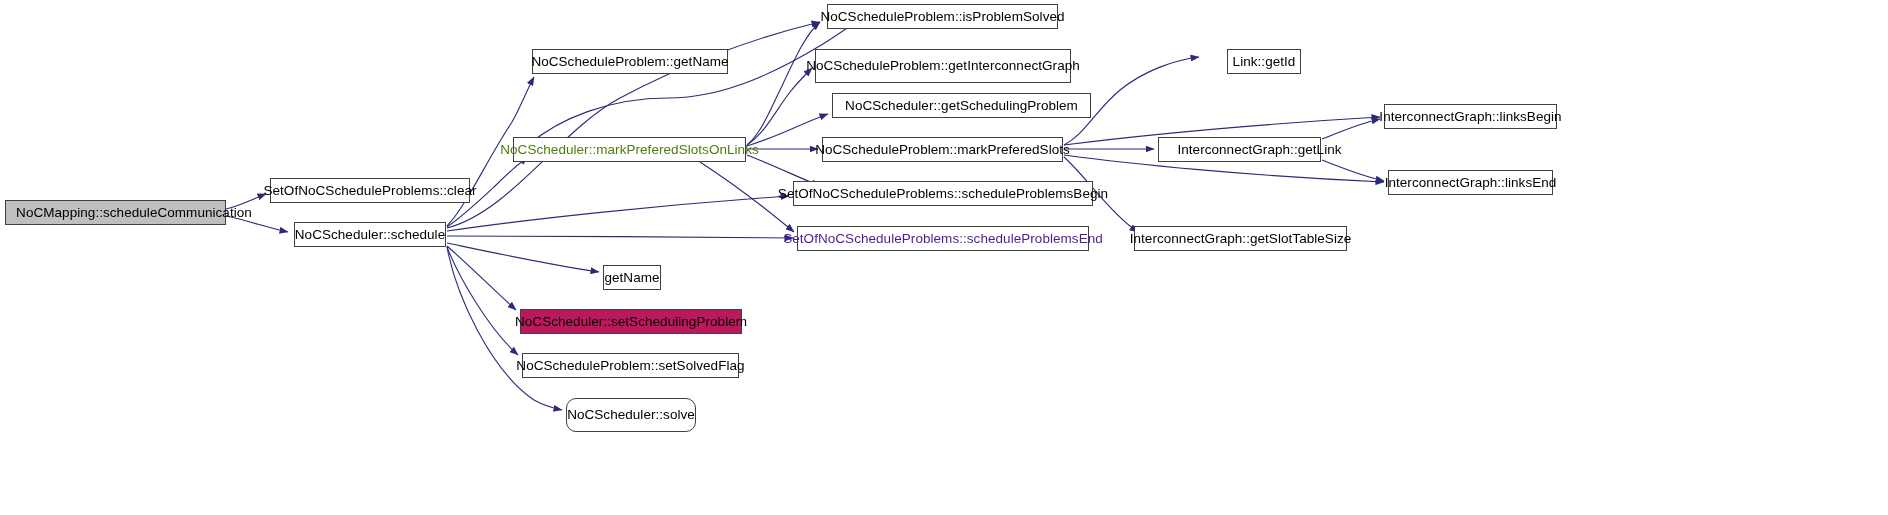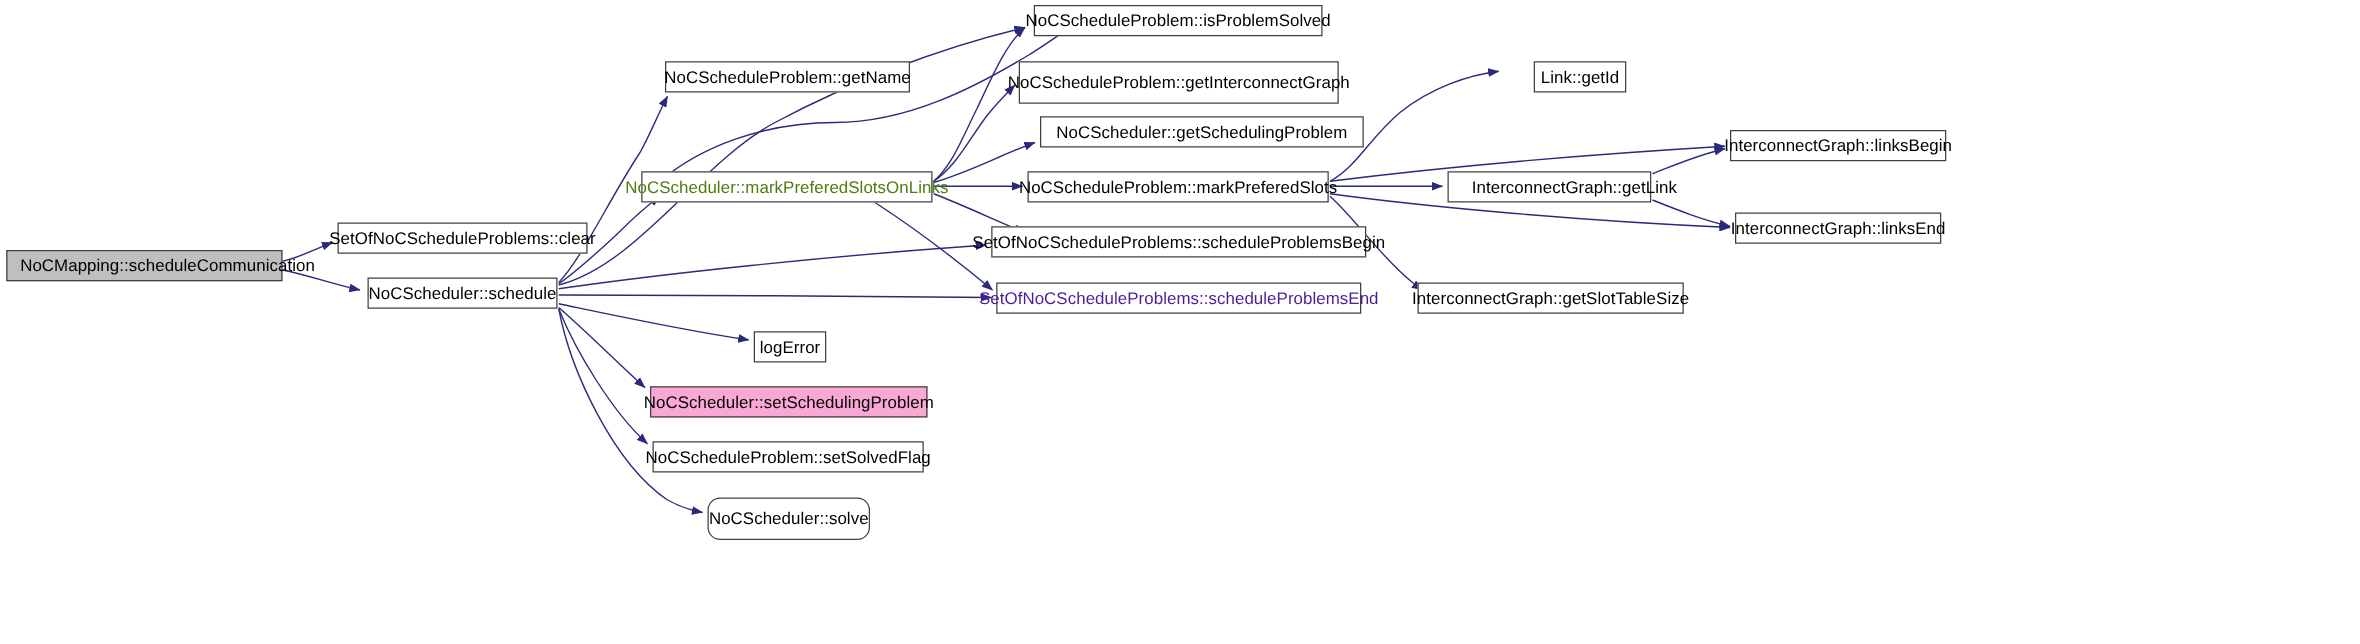--- a/index.html
+++ b/index.html
@@ -99,23 +99,23 @@
       <div class="node" style="left: 294px; top: 222px; width: 152px; height: 25px; background: rgb(255, 255, 255); border-color: rgb(64, 64, 64); color: rgb(0, 0, 0);">
         <span class="node-label">NoCScheduler::schedule</span>
       </div>
       <div class="node" style="left: 532px; top: 49px; width: 196px; height: 25px; background: rgb(255, 255, 255); border-color: rgb(64, 64, 64); color: rgb(0, 0, 0);">
         <span class="node-label">NoCScheduleProblem::getName</span>
       </div>
       <div class="node" style="left: 513px; top: 137px; width: 233px; height: 25px; background: rgb(255, 255, 255); border-color: rgb(64, 64, 64); color: #4d7c0f;">
         <span class="node-label">NoCScheduler::markPreferedSlotsOnLinks</span>
       </div>
       <div class="node" style="left: 603px; top: 265px; width: 58px; height: 25px; background: rgb(255, 255, 255); border-color: rgb(64, 64, 64); color: rgb(0, 0, 0);">
-        <span class="node-label">logError</span>
+        <span class="node-label">getName</span>
       </div>
-      <div class="node" style="left: 520px; top: 309px; width: 222px; height: 25px; background: #f9a8d4; border-color: rgb(64, 64, 64); color: rgb(0, 0, 0); text-align: right;">
+      <div class="node" style="left: 520px; top: 309px; width: 222px; height: 25px; background: #be185d; border-color: rgb(64, 64, 64); color: rgb(0, 0, 0); text-align: right;">
         <span class="node-label">NoCScheduler::setSchedulingProblem</span>
       </div>
       <div class="node" style="left: 522px; top: 353px; width: 217px; height: 25px; background: rgb(255, 255, 255); border-color: rgb(64, 64, 64); color: rgb(0, 0, 0);">
         <span class="node-label">NoCScheduleProblem::setSolvedFlag</span>
       </div>
       <div class="node" style="left: 566px; top: 398px; width: 130px; height: 34px; background: rgb(255, 255, 255); border-color: rgb(64, 64, 64); color: rgb(0, 0, 0); border-radius: 10px;">
         <span class="node-label">NoCScheduler::solve</span>
       </div>
       <div class="node" style="left: 827px; top: 4px; width: 231px; height: 25px; background: rgb(255, 255, 255); border-color: rgb(64, 64, 64); color: rgb(0, 0, 0);">
         <span class="node-label">NoCScheduleProblem::isProblemSolved</span>

